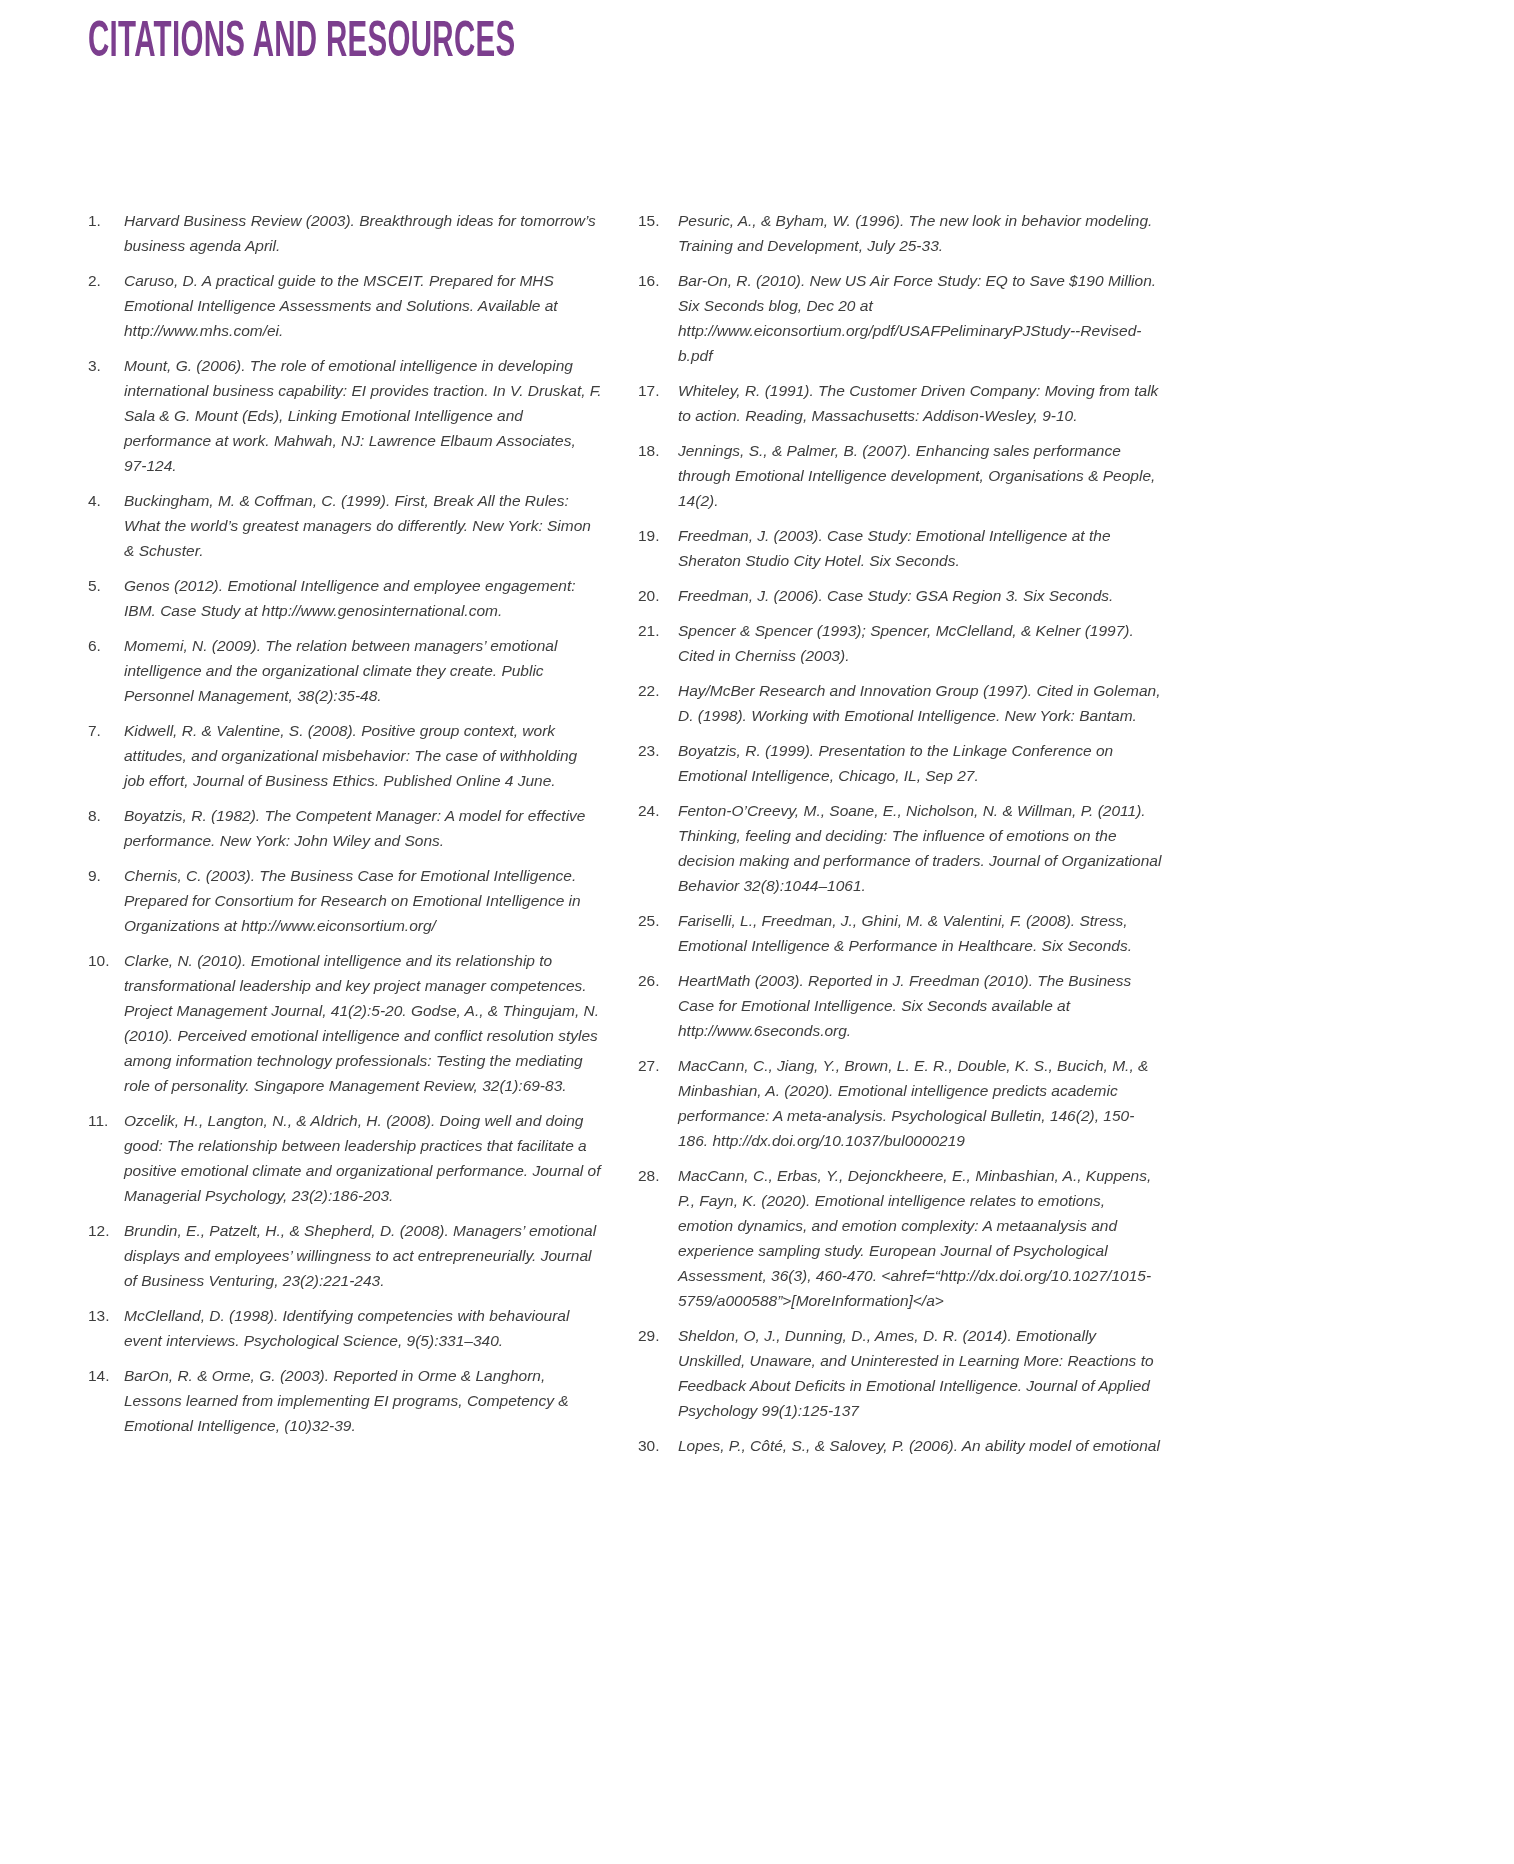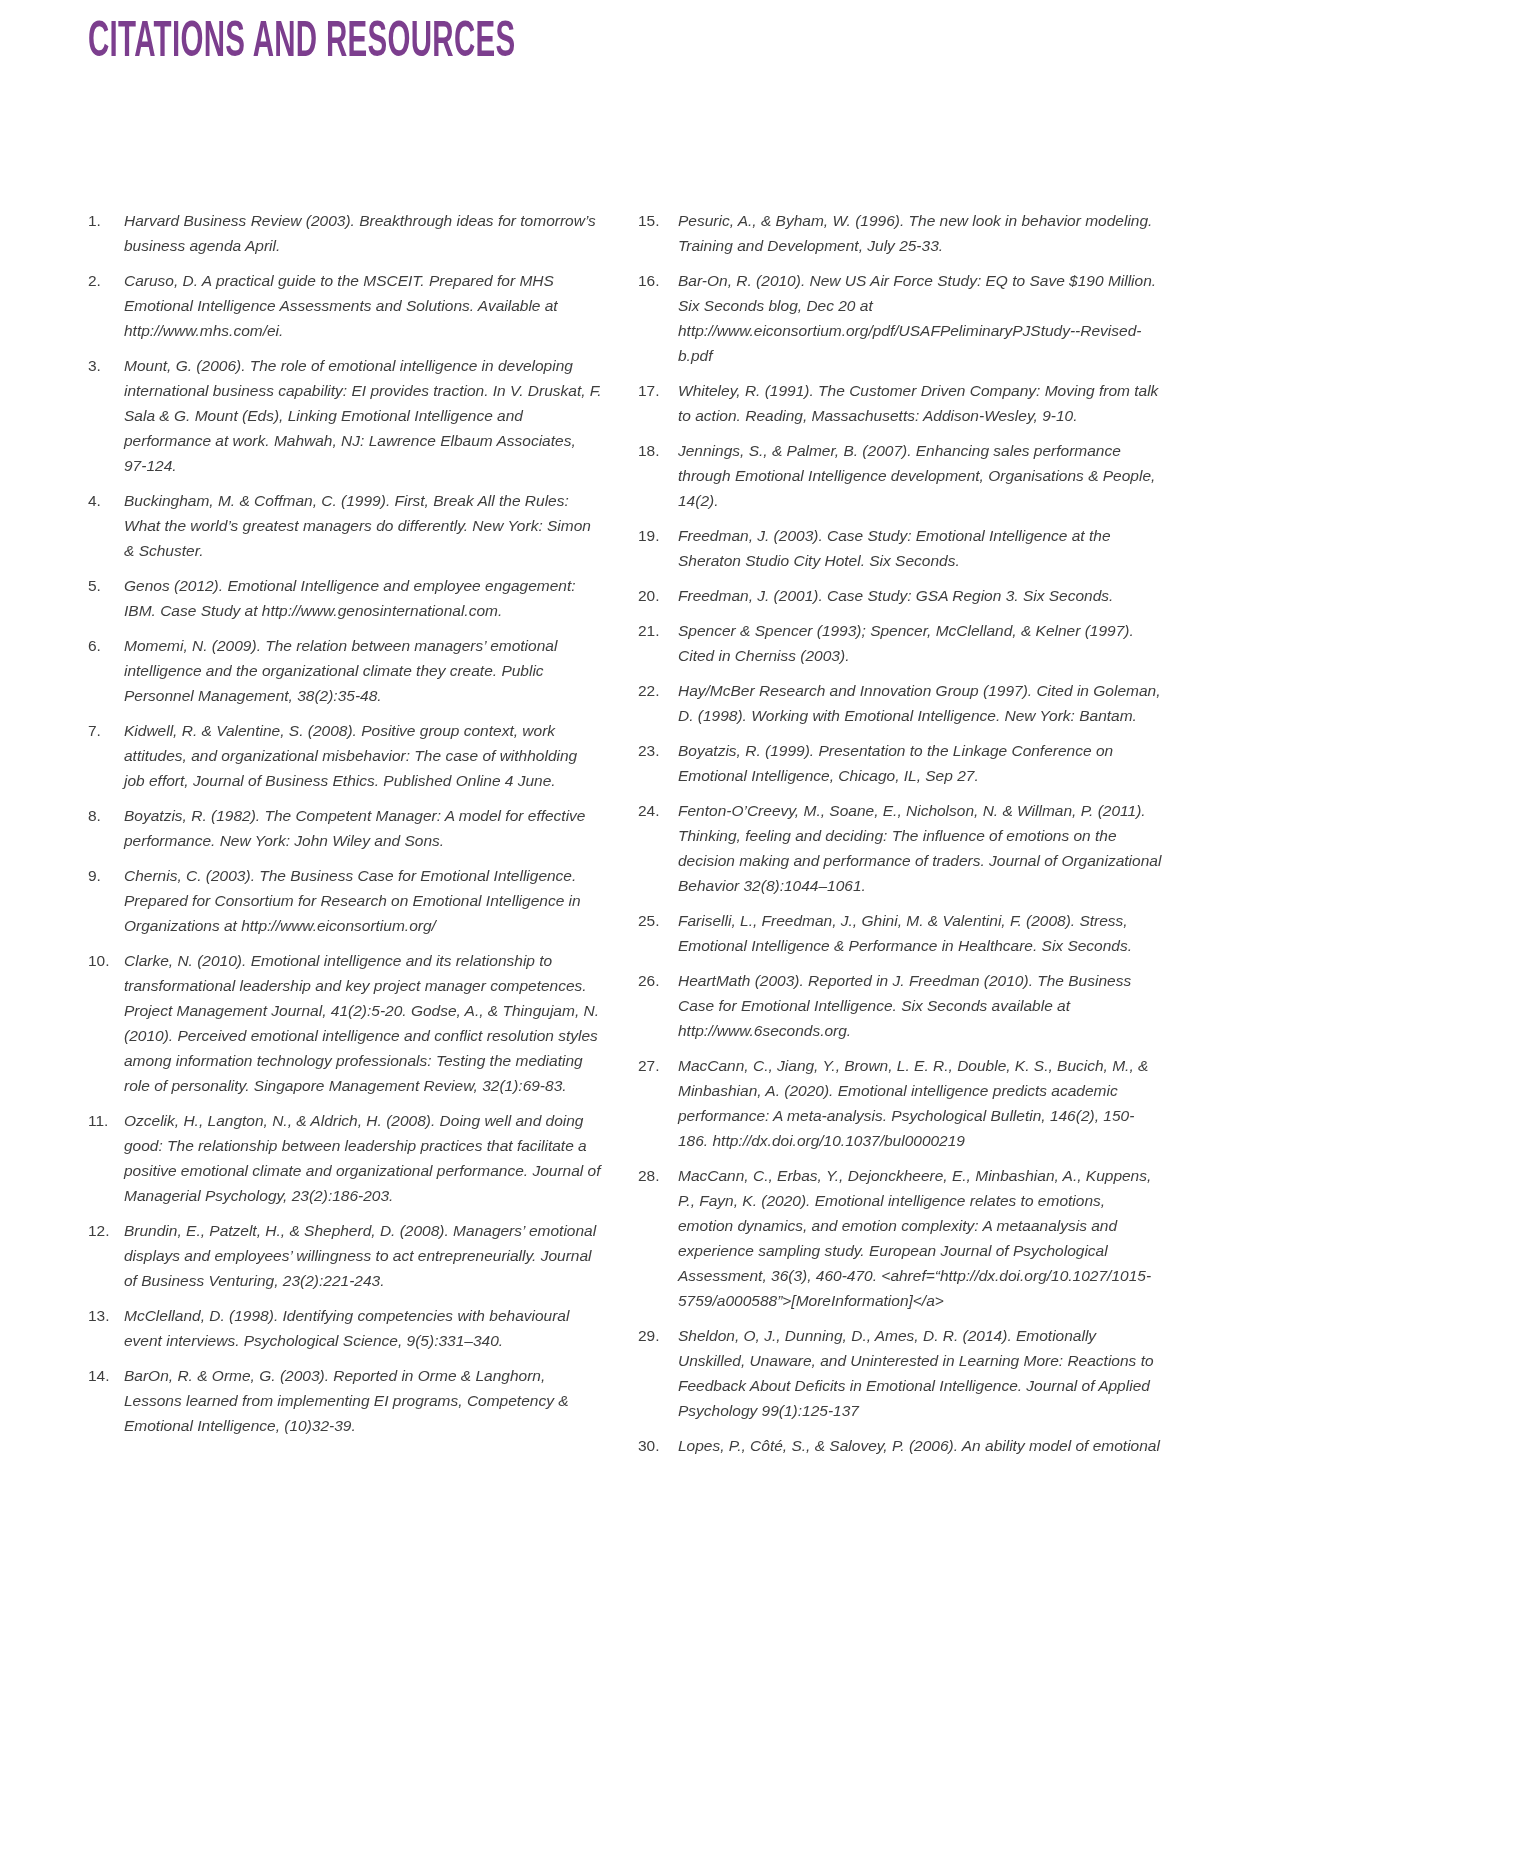--- a/index.html
+++ b/index.html
@@ -148,21 +148,21 @@
     <div class="cite">
         <span class="num">18.</span>
         <span class="txt">Jennings, S., &amp; Palmer, B. (2007). Enhancing sales performance through Emotional Intelligence development, Organisations &amp; People, 14(2).</span>
       </div>
     <div class="cite">
         <span class="num">19.</span>
         <span class="txt">Freedman, J. (2003). Case Study: Emotional Intelligence at the Sheraton Studio City Hotel. Six Seconds.</span>
       </div>
     <div class="cite">
         <span class="num">20.</span>
-        <span class="txt">Freedman, J. (2001). Case Study: GSA Region 3. Six Seconds.</span>
+        <span class="txt">Freedman, J. (2006). Case Study: GSA Region 3. Six Seconds.</span>
       </div>
     <div class="cite">
         <span class="num">21.</span>
         <span class="txt">Spencer &amp; Spencer (1993); Spencer, McClelland, &amp; Kelner (1997). Cited in Cherniss (2003).</span>
       </div>
     <div class="cite">
         <span class="num">22.</span>
         <span class="txt">Hay/McBer Research and Innovation Group (1997). Cited in Goleman, D. (1998). Working with Emotional Intelligence. New York: Bantam.</span>
       </div>
     <div class="cite">

